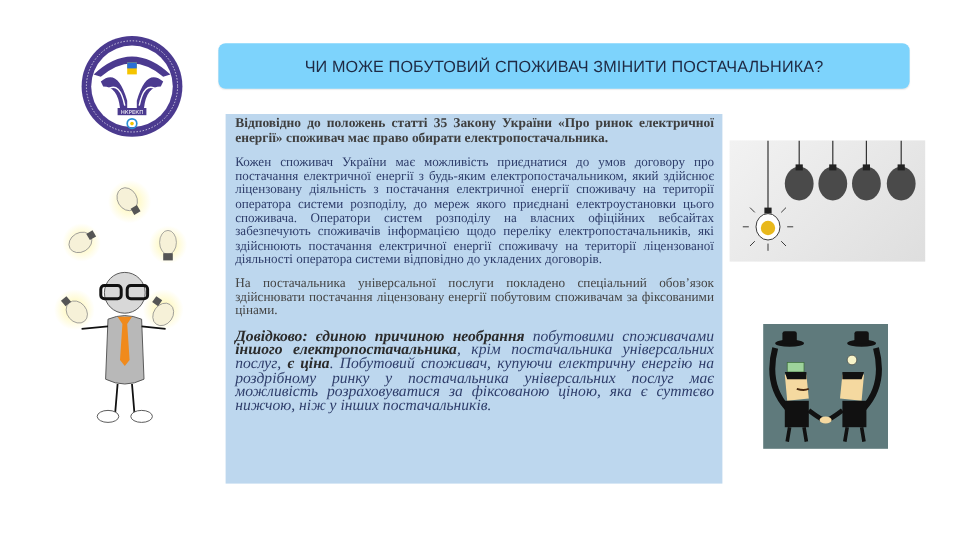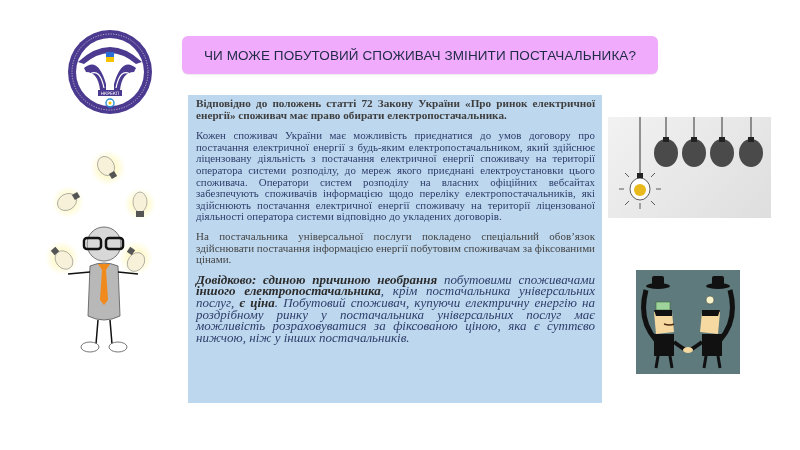--- a/index.html
+++ b/index.html
@@ -1,20 +1,20 @@
 <!DOCTYPE html>
 <html><head>
 <meta charset="utf-8">
 <style>
   html, body { margin:0; padding:0; }
   body { width:800px; height:450px; background:#ffffff; position:relative; overflow:hidden;
          font-family: "Liberation Serif", serif; }
   .logo { position:absolute; left:64px; top:28px; width:92px; height:88px; }
-  .header-bar { position:absolute; left:182px; top:36px; width:476px; height:38px;
-                background:#f0abfc; border-radius:6px; display:flex; align-items:center; justify-content:center;
+  .header-bar { position:absolute; left:182px; top:36px; width:576px; height:38px;
+                background:#7dd3fc; border-radius:6px; display:flex; align-items:center; justify-content:center;
                 box-shadow: 0 1px 1px rgba(0,0,0,0.08); }
   .header-title { font-family:"Liberation Sans", sans-serif; font-size:13.5px; color:#1f2a44; letter-spacing:0.1px; }
   .text-box { position:absolute; left:188px; top:95px; width:414px; height:308px; background:#bdd7ee;
               box-sizing:border-box; padding:3px 7px 0 8px; color:#3a3a3a; }
   .p { margin:0; text-align:justify; font-size:11.2px; line-height:11.6px; }
   .p1 { font-weight:bold; color:#3e3e3e; text-align-last: left; }
   .p2 { margin-top:9px; color:#2e3d6a; font-size:10.9px; line-height:11.6px; }
   .p3 { margin-top:8px; color:#444; font-size:11px; }
   .p4 { margin-top:8px; font-style:italic; color:#2e3d6a; font-size:13px; line-height:11.6px; }
   .p4 b { color:#2b2b2b; }
@@ -42,23 +42,23 @@
     <circle cx="46" cy="75" r="4" fill="none" stroke="#2a8fd6" stroke-width="1.4"></circle>
     <circle cx="46" cy="75" r="1.5" fill="#f5c400"></circle>
   </svg>
 </div>
 
 <div class="header-bar">
   <span class="header-title">ЧИ МОЖЕ ПОБУТОВИЙ СПОЖИВАЧ ЗМІНИТИ ПОСТАЧАЛЬНИКА?</span>
 </div>
 
 <div class="text-box">
-  <p class="p p1">Відповідно до положень статті 72 Закону України «Про ринок електричної енергії» споживач має право обирати електропостачальника.</p>
+  <p class="p p1">Відповідно до положень статті 35 Закону України «Про ринок електричної енергії» споживач має право обирати електропостачальника.</p>
   <p class="p p2">Кожен споживач України має можливість приєднатися до умов договору про постачання електричної енергії з будь-яким електропостачальником, який здійснює ліцензовану діяльність з постачання електричної енергії споживачу  на території оператора системи розподілу, до мереж якого приєднані електроустановки цього споживача. Оператори систем розподілу на власних офіційних вебсайтах забезпечують споживачів інформацією щодо переліку електропостачальників, які здійснюють постачання електричної енергії споживачу на території ліцензованої діяльності оператора системи відповідно до укладених договорів.</p>
-  <p class="p p3">На постачальника універсальної послуги покладено спеціальний обов’язок здійснювати постачання інформацією енергії побутовим споживачам за фіксованими цінами.</p>
+  <p class="p p3">На постачальника універсальної послуги покладено спеціальний обов’язок здійснювати постачання ліцензовану енергії побутовим споживачам за фіксованими цінами.</p>
   <p class="p p4"><b>Довідково: єдиною причиною необрання</b><span> побутовими споживачами </span><b>іншого електропостачальника</b><span>, крім постачальника універсальних послуг, </span><b>є ціна</b><span>. Побутовий споживач, купуючи електричну енергію на роздрібному ринку у постачальника універсальних послуг має можливість розраховуватися за фіксованою ціною, яка є суттєво нижчою, ніж у інших постачальників.</span></p>
 </div>
 
 <div class="figure-juggler">
   <svg width="130" height="220" viewBox="0 0 130 220">
     <defs>
       <radialGradient id="glow" cx="50%" cy="50%" r="50%">
         <stop offset="0%" stop-color="#fff6a8"></stop>
         <stop offset="100%" stop-color="#fff6a8" stop-opacity="0"></stop>
       </radialGradient>

